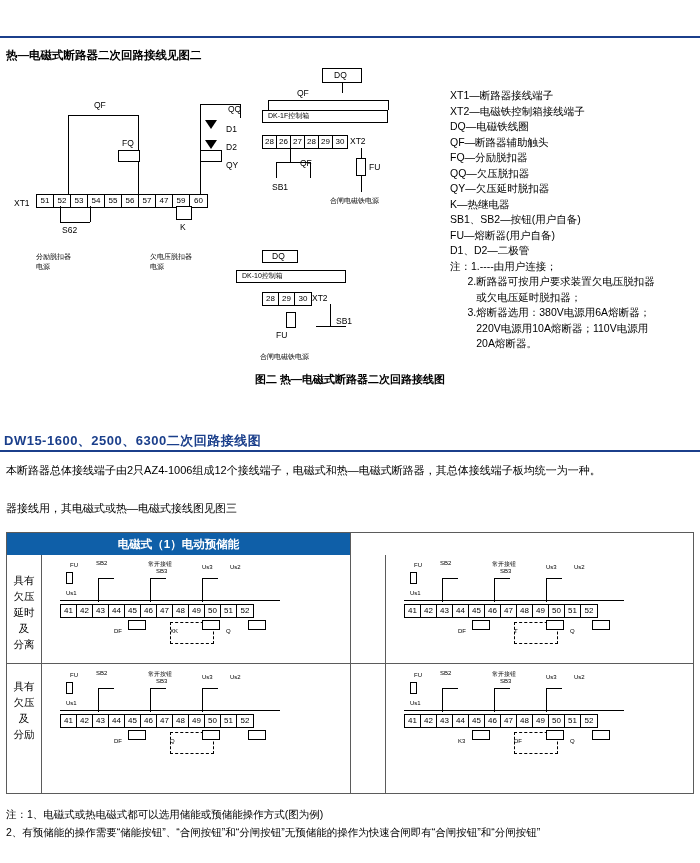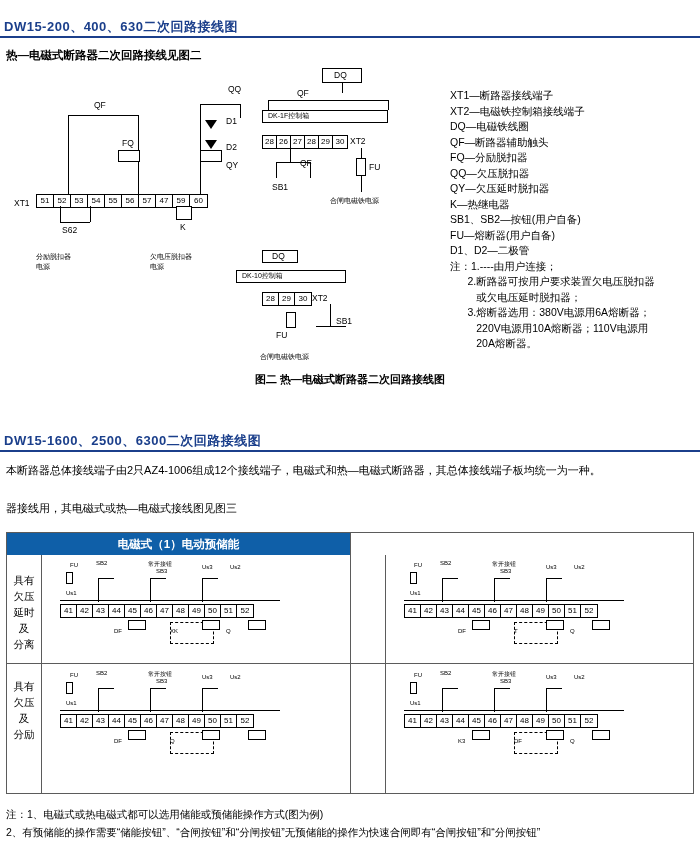--- a/index.html
+++ b/index.html
@@ -110,21 +110,20 @@
     width:34px;
     line-height:16px;
   }
   .tline{position:absolute;background:#5b5b5b;}
 </style>
 </head>
 <body>
 
 <div class="page">
 
-  <div class="sec-title" style="left:4px;top:18px;">DW15-200、400、630二次回路接线图</div>
   <div class="sec-underline" style="left:0px;top:36px;width:700px;"></div>
 
   <div class="h2" style="left:6px;top:48px;">热—电磁式断路器二次回路接线见图二</div>
 
   <div>
 
     <div class="box" style="left:322px;top:68px;width:40px;height:15px;"></div>
     <div class="lbl" style="left:334px;top:70px;">DQ</div>
     <div class="ln vln" style="left:342px;top:83px;height:10px;"></div>
 
@@ -152,27 +151,27 @@
     <div class="ln vln" style="left:276px;top:162px;height:16px;"></div>
     <div class="ln vln" style="left:310px;top:162px;height:16px;"></div>
     <div class="lbl" style="left:272px;top:182px;">SB1</div>
 
     <div class="box" style="left:356px;top:158px;width:10px;height:18px;"></div>
     <div class="lbl" style="left:369px;top:162px;">FU</div>
     <div class="ln vln" style="left:361px;top:148px;height:10px;"></div>
     <div class="ln vln" style="left:361px;top:176px;height:16px;"></div>
     <div class="lbl sm" style="left:330px;top:196px;">合闸电磁铁电源</div>
 
-    <div class="lbl" style="left:228px;top:84px;">QQ</div>
+    <div class="lbl" style="left:228px;top:104px;">QQ</div>
     <div class="ln hln" style="left:200px;top:104px;width:40px;"></div>
     <div class="ln vln" style="left:200px;top:104px;height:90px;"></div>
     <div class="ln vln" style="left:240px;top:104px;height:14px;"></div>
 
     <div style="position:absolute;left:205px;top:120px;width:0;height:0;border-left:6px solid transparent;border-right:6px solid transparent;border-top:9px solid #000;"></div>
-    <div class="lbl" style="left:226px;top:116px;">D1</div>
+    <div class="lbl" style="left:226px;top:124px;">D1</div>
     <div style="position:absolute;left:205px;top:140px;width:0;height:0;border-left:6px solid transparent;border-right:6px solid transparent;border-top:9px solid #000;"></div>
     <div class="lbl" style="left:226px;top:142px;">D2</div>
 
     <div class="lbl" style="left:94px;top:100px;">QF</div>
     <div class="ln hln" style="left:68px;top:115px;width:70px;"></div>
     <div class="ln vln" style="left:68px;top:115px;height:80px;"></div>
     <div class="ln vln" style="left:138px;top:115px;height:80px;"></div>
 
     <div class="box" style="left:118px;top:150px;width:22px;height:12px;"></div>
     <div class="lbl" style="left:122px;top:138px;">FQ</div>

